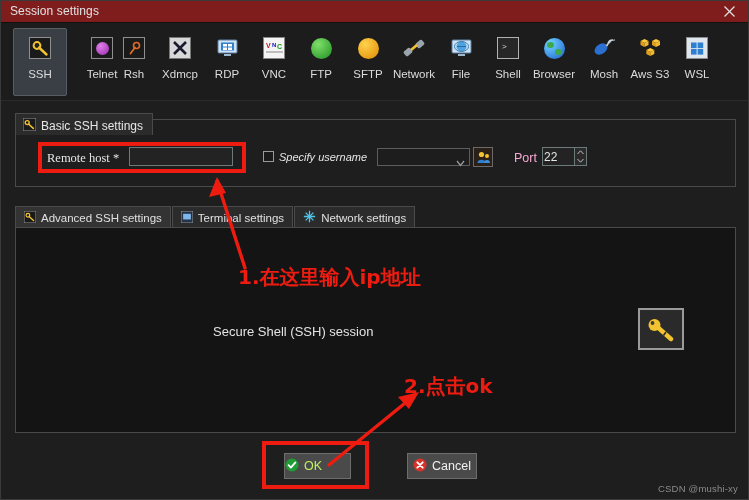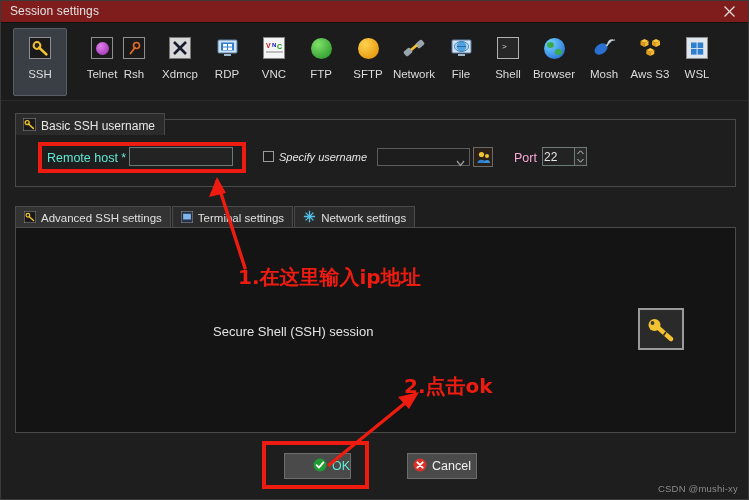--- a/index.html
+++ b/index.html
@@ -115,22 +115,23 @@
     display: flex; align-items: center; gap: 5px;
     font-size: 12px;
     color: #e6e6e6;
     cursor: pointer;
   }
 
   #remote-host-label {
     position: absolute;
     left: 46px; top: 150px;
     font-size: 12.5px;
-    color: #5eead4;
+    color: #e5e5e5;
     white-space: nowrap;
+    font-family: Liberation Serif, serif;
   }
   #remote-host-input {
     position: absolute;
     left: 128px; top: 146px;
     width: 104px; height: 19px;
     background: #232323;
     border: 1px solid #6c7a7a;
     box-sizing: border-box;
     color: #e6e6e6;
     font-size: 12px;
@@ -266,24 +267,24 @@
   }
 
   
   #ok-button {
     position: absolute;
     left: 283px; top: 452px;
     width: 67px; height: 26px;
     background: #4a4a4a;
     border: 1px solid #6d6d6d;
     box-sizing: border-box;
-    display: flex; align-items: center; justify-content: flex-end;
+    display: flex; align-items: center; justify-content: flex-start;
     gap: 5px;
     font-size: 12.5px;
-    color: #5eead4;
+    color: #bef264;
     cursor: pointer;
   }
   #cancel-button {
     position: absolute;
     left: 406px; top: 452px;
     width: 70px; height: 26px;
     background: #4a4a4a;
     border: 1px solid #6d6d6d;
     box-sizing: border-box;
     display: flex; align-items: center; justify-content: center;
@@ -524,21 +525,21 @@
 
   <div id="basic-group"></div>
   <div id="basic-tab">
     <span>
       <svg width="13" height="13" viewBox="0 0 17 17">
         <rect x="0" y="0" width="17" height="17" fill="#1a1a1a" stroke="#8f8f8f" stroke-width="1.4"></rect>
         <circle cx="5.5" cy="6" r="2.6" fill="none" stroke="#f2c230" stroke-width="1.8"></circle>
         <path d="M7.2 7.8 L13.5 13.6" stroke="#f2c230" stroke-width="2" stroke-linecap="round"></path>
       </svg>
     </span>
-    <span>Basic SSH username</span>
+    <span>Basic SSH settings</span>
   </div>
 
   <div id="remote-host-label">Remote host *</div>
   <input id="remote-host-input" type="text" placeholder="" style="">
 
   <div id="specify-username-check"></div>
   <div id="specify-username-label">Specify username</div>
 
   <div id="username-combo">
     <span class="chev">

